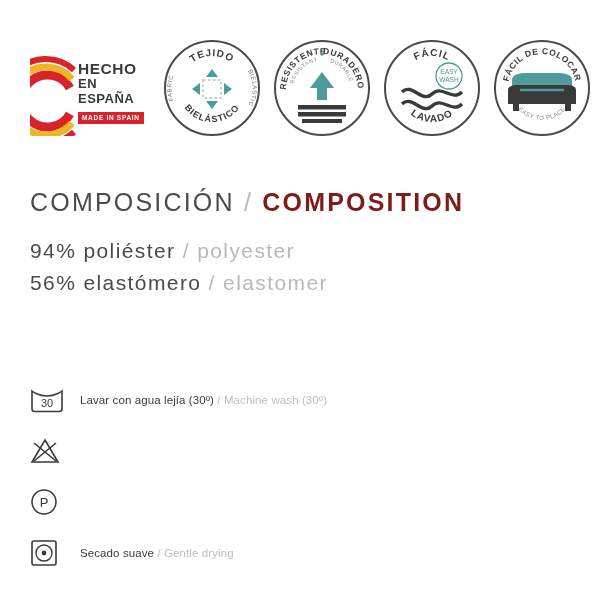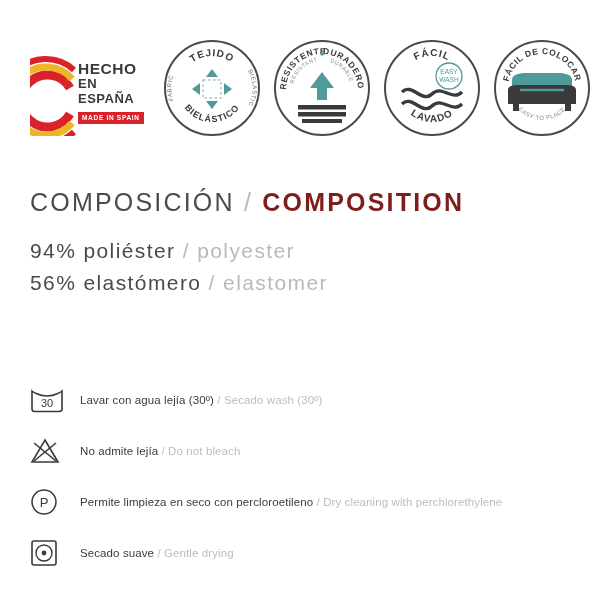--- a/index.html
+++ b/index.html
@@ -284,51 +284,41 @@
   <div class="care-row">
     <div class="care-icon">
       <svg width="34" height="26" viewBox="0 0 34 26">
         <path d="M2,4 L2,22 C2,24 3,24.5 5,24.5 L29,24.5 C31,24.5 32,24 32,22 L32,4 C32,4 26,9 17,9 C8,9 2,4 2,4 Z" fill="none" stroke="#3a3a3a" stroke-width="1.6"></path>
         <text x="17" y="20" font-family="Liberation Sans, sans-serif" font-size="11" fill="#3a3a3a" text-anchor="middle">30</text>
       </svg>
     </div>
     <div class="care-text">
       <span>Lavar con agua lejía (30º)</span>
       <span class="sep">/</span>
-      <span class="en">Secado wash (30º)</span>
+      <span class="en">Machine wash (30º)</span>
     </div>
   </div>
 
   <div class="care-row">
     <div class="care-icon">
       <svg width="30" height="26" viewBox="0 0 30 26">
         <path d="M15,2 L28,24 L2,24 Z" fill="none" stroke="#3a3a3a" stroke-width="1.6"></path>
         <line x1="4" y1="5" x2="26" y2="23" stroke="#3a3a3a" stroke-width="1.6"></line>
         <line x1="26" y1="5" x2="4" y2="23" stroke="#3a3a3a" stroke-width="1.6"></line>
       </svg>
     </div>
-    <div class="care-text">
-      <span>No admite lejía</span>
-      <span class="sep">/</span>
-      <span class="en">Do not bleach</span>
-    </div>
   </div>
 
 
   <div class="care-row">
     <div class="care-icon">
       <svg width="28" height="28" viewBox="0 0 28 28">
         <circle cx="14" cy="14" r="12" fill="none" stroke="#3a3a3a" stroke-width="1.6"></circle>
         <text x="14" y="19" font-family="Liberation Sans, sans-serif" font-size="13" fill="#3a3a3a" text-anchor="middle">P</text>
       </svg>
-    </div>
-    <div class="care-text">
-      <span>Permite limpieza en seco con percloroetileno</span>
-      <span class="sep">/</span>
-      <span class="en">Dry cleaning with perchlorethylene</span>
     </div>
   </div>
 
   <div class="care-row">
     <div class="care-icon">
       <svg width="28" height="28" viewBox="0 0 28 28">
         <rect x="2" y="2" width="24" height="24" rx="2" fill="none" stroke="#3a3a3a" stroke-width="1.6"></rect>
         <circle cx="14" cy="14" r="8" fill="none" stroke="#3a3a3a" stroke-width="1.4"></circle>
         <circle cx="14" cy="14" r="2.4" fill="#3a3a3a"></circle>
       </svg>

